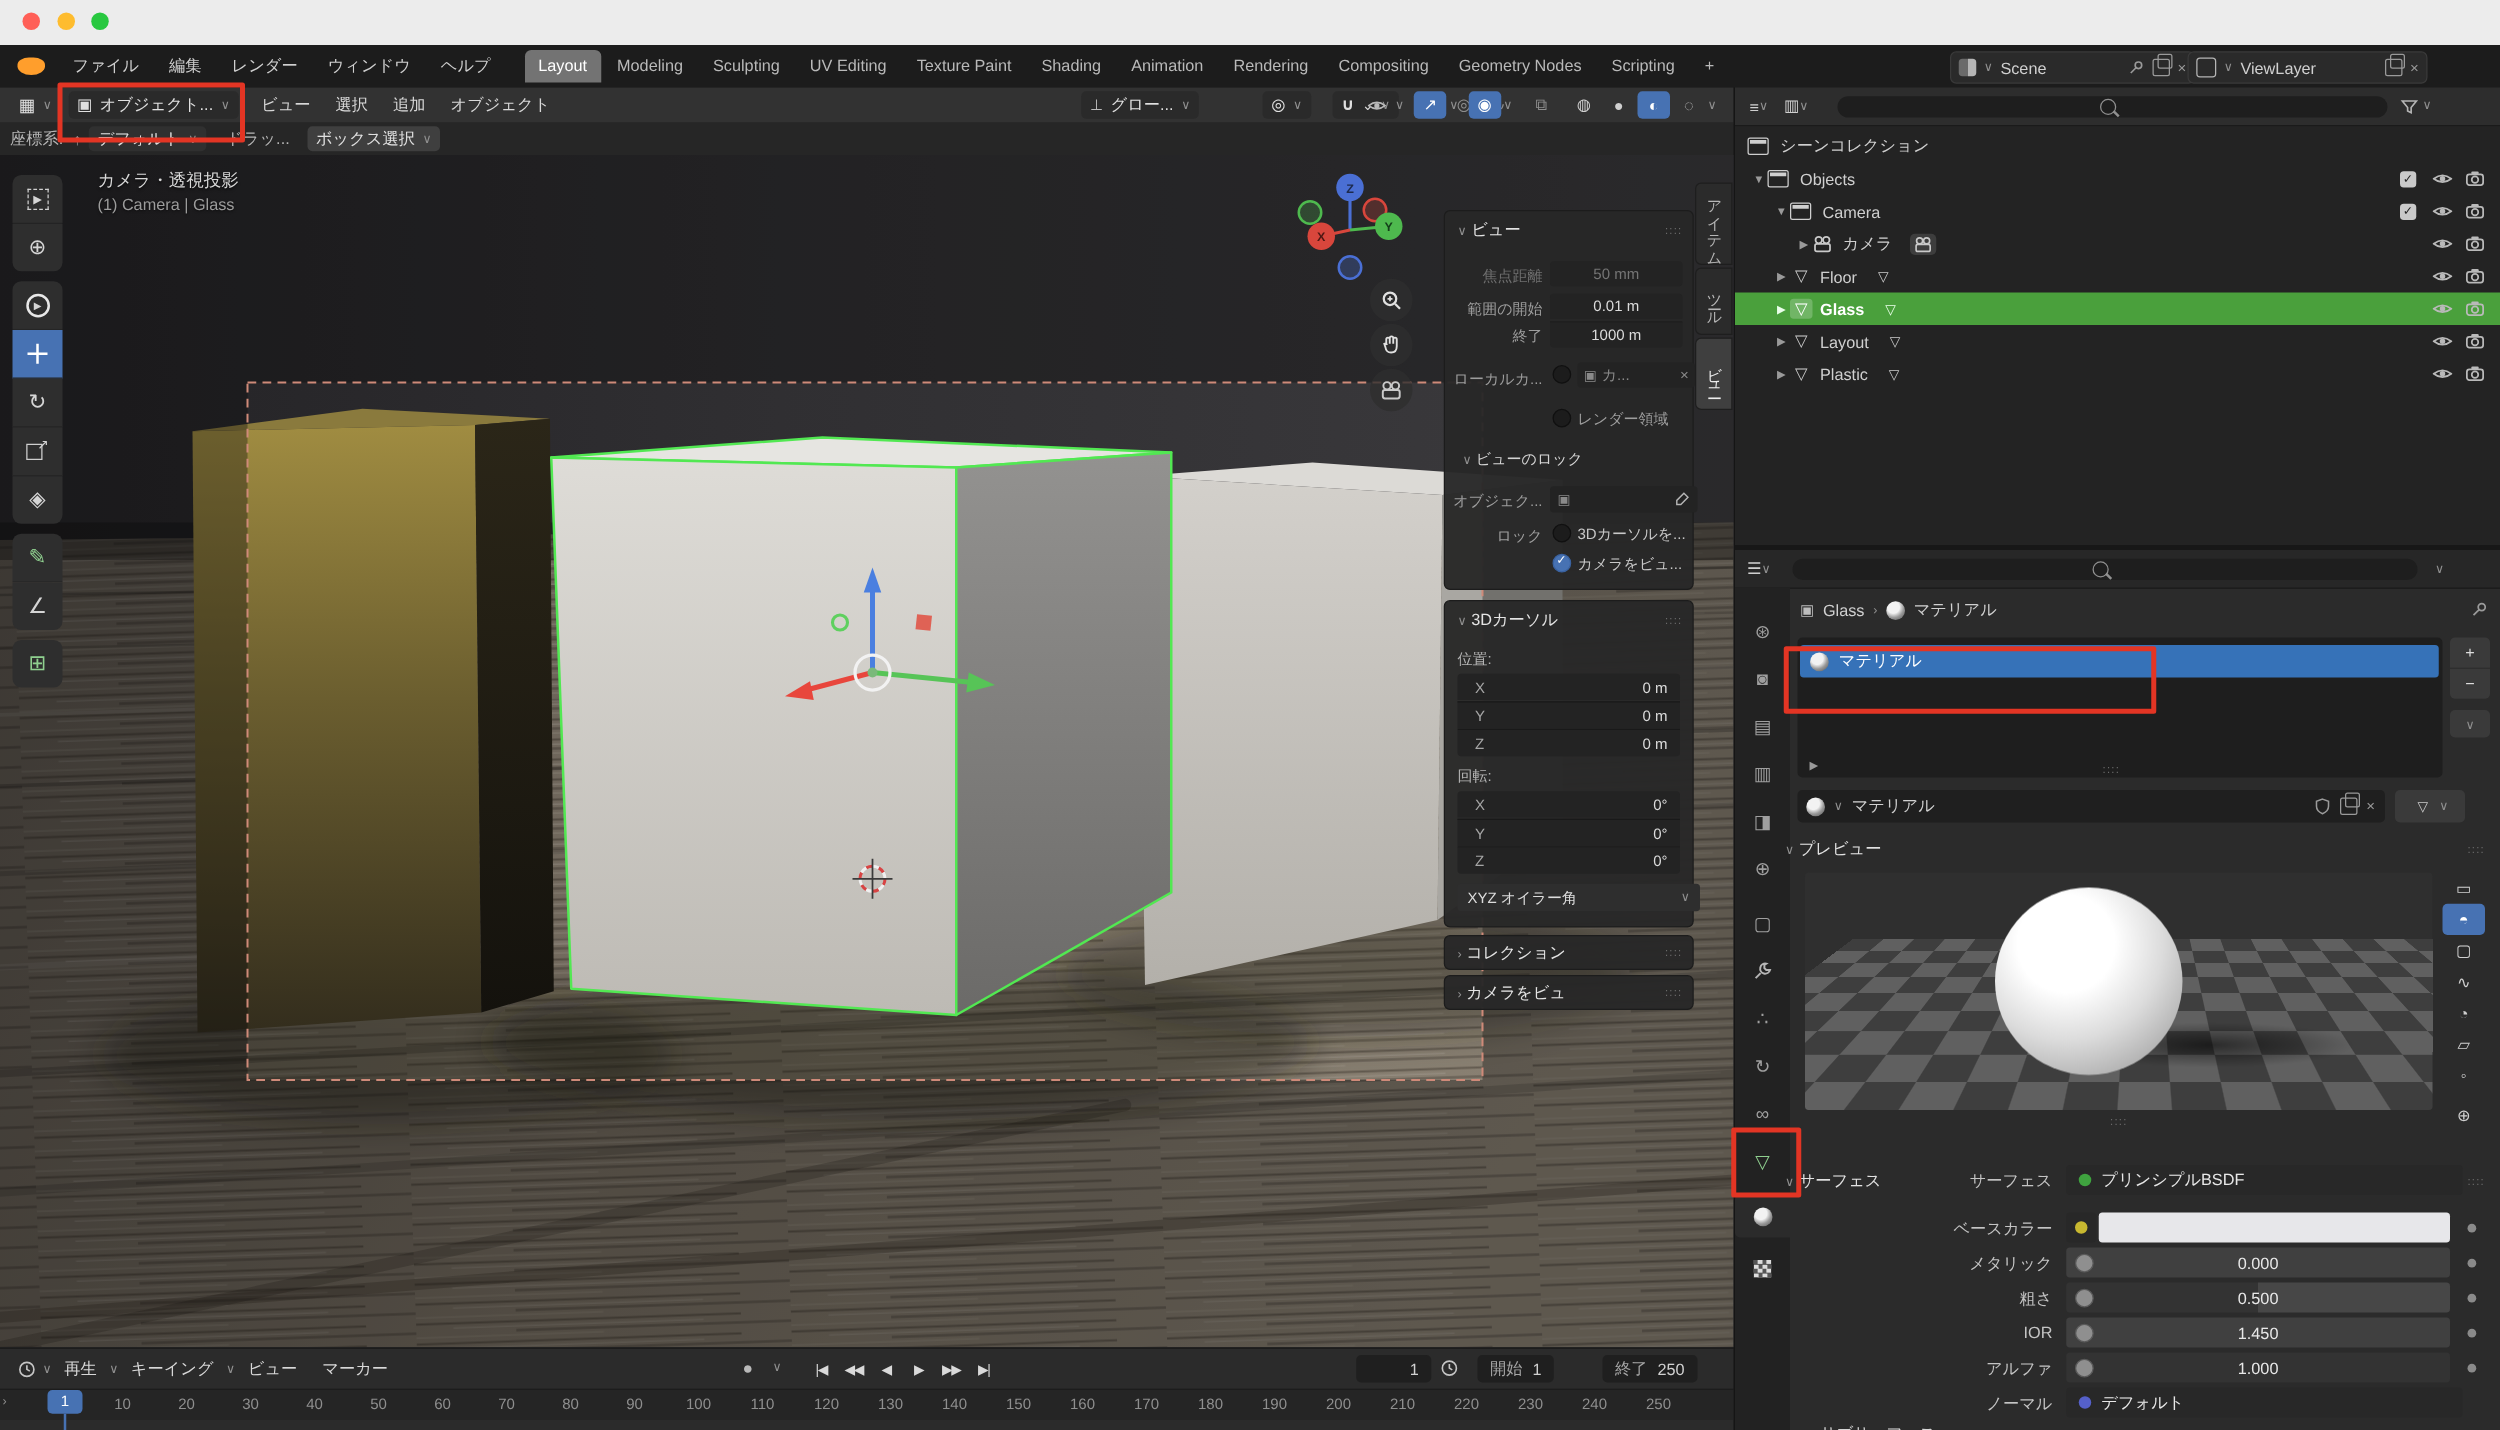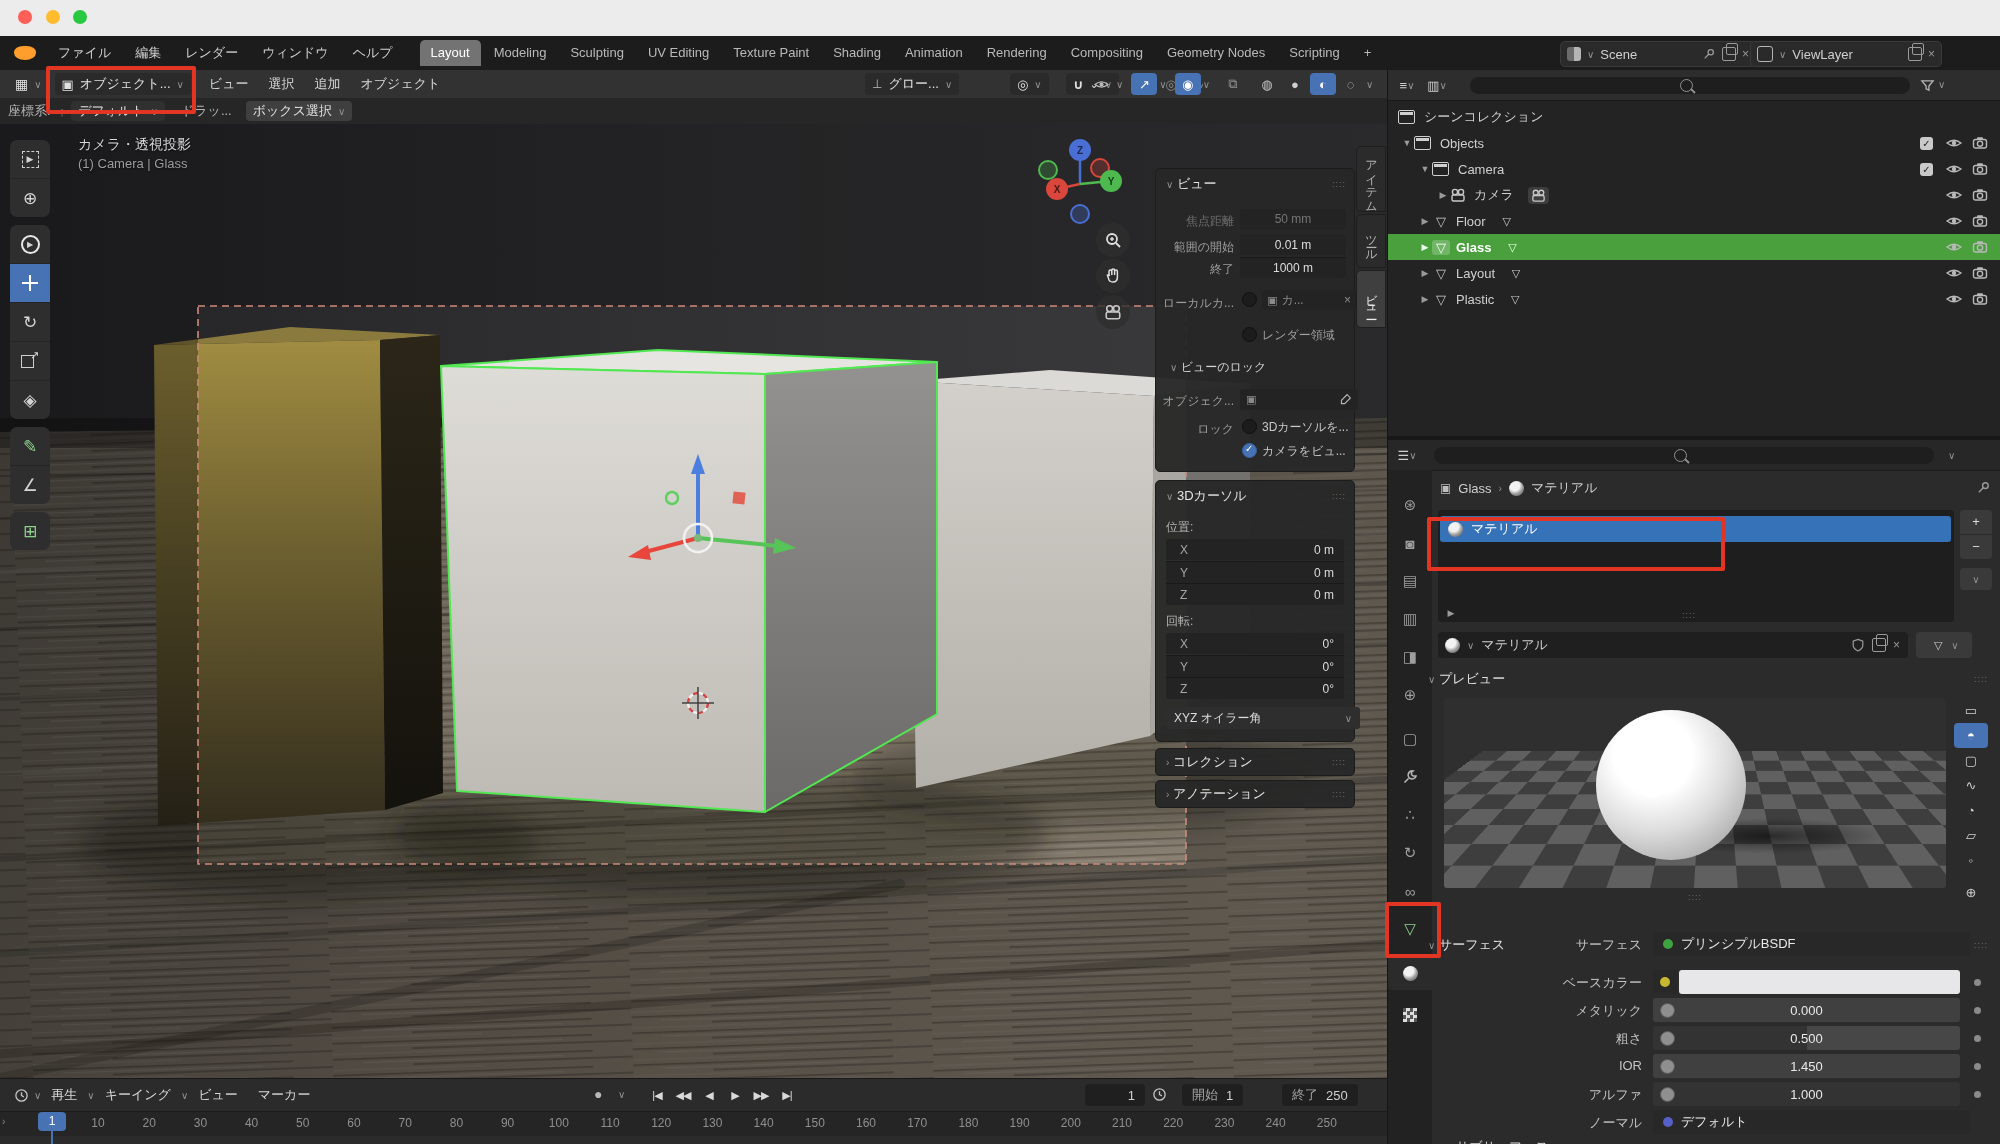--- a/index.html
+++ b/index.html
@@ -499,21 +499,21 @@
         <span class="chev">∨</span>
     </span>
   </div>
 
   
   <div class="npanel abs row" style="left:1155px;top:588px;width:198px;height:26px;justify-content:space-between;">
     <span class="np-title" style="padding:0 10px;"><span class="chev">›</span> <span>コレクション</span></span>
     <span class="grip" style="margin-right:8px;">::::</span>
   </div>
   <div class="npanel abs row" style="left:1155px;top:620px;width:198px;height:26px;justify-content:space-between;">
-    <span class="np-title" style="padding:0 10px;"><span class="chev">›</span> <span>アノテーション</span></span>
+    <span class="np-title" style="padding:0 10px;"><span class="chev">›</span> <span>カメラをビュ</span></span>
     <span class="grip" style="margin-right:8px;">::::</span>
   </div>
 
   
   <div class="side-tab" style="left:1356px;top:22px;height:64px;">アイテム</div>
   <div class="side-tab" style="left:1356px;top:90px;height:52px;">ツール</div>
   <div class="side-tab active" style="left:1356px;top:146px;height:56px;">ビュー</div>
 </div>
 
 <div id="timeline" class="abs">

